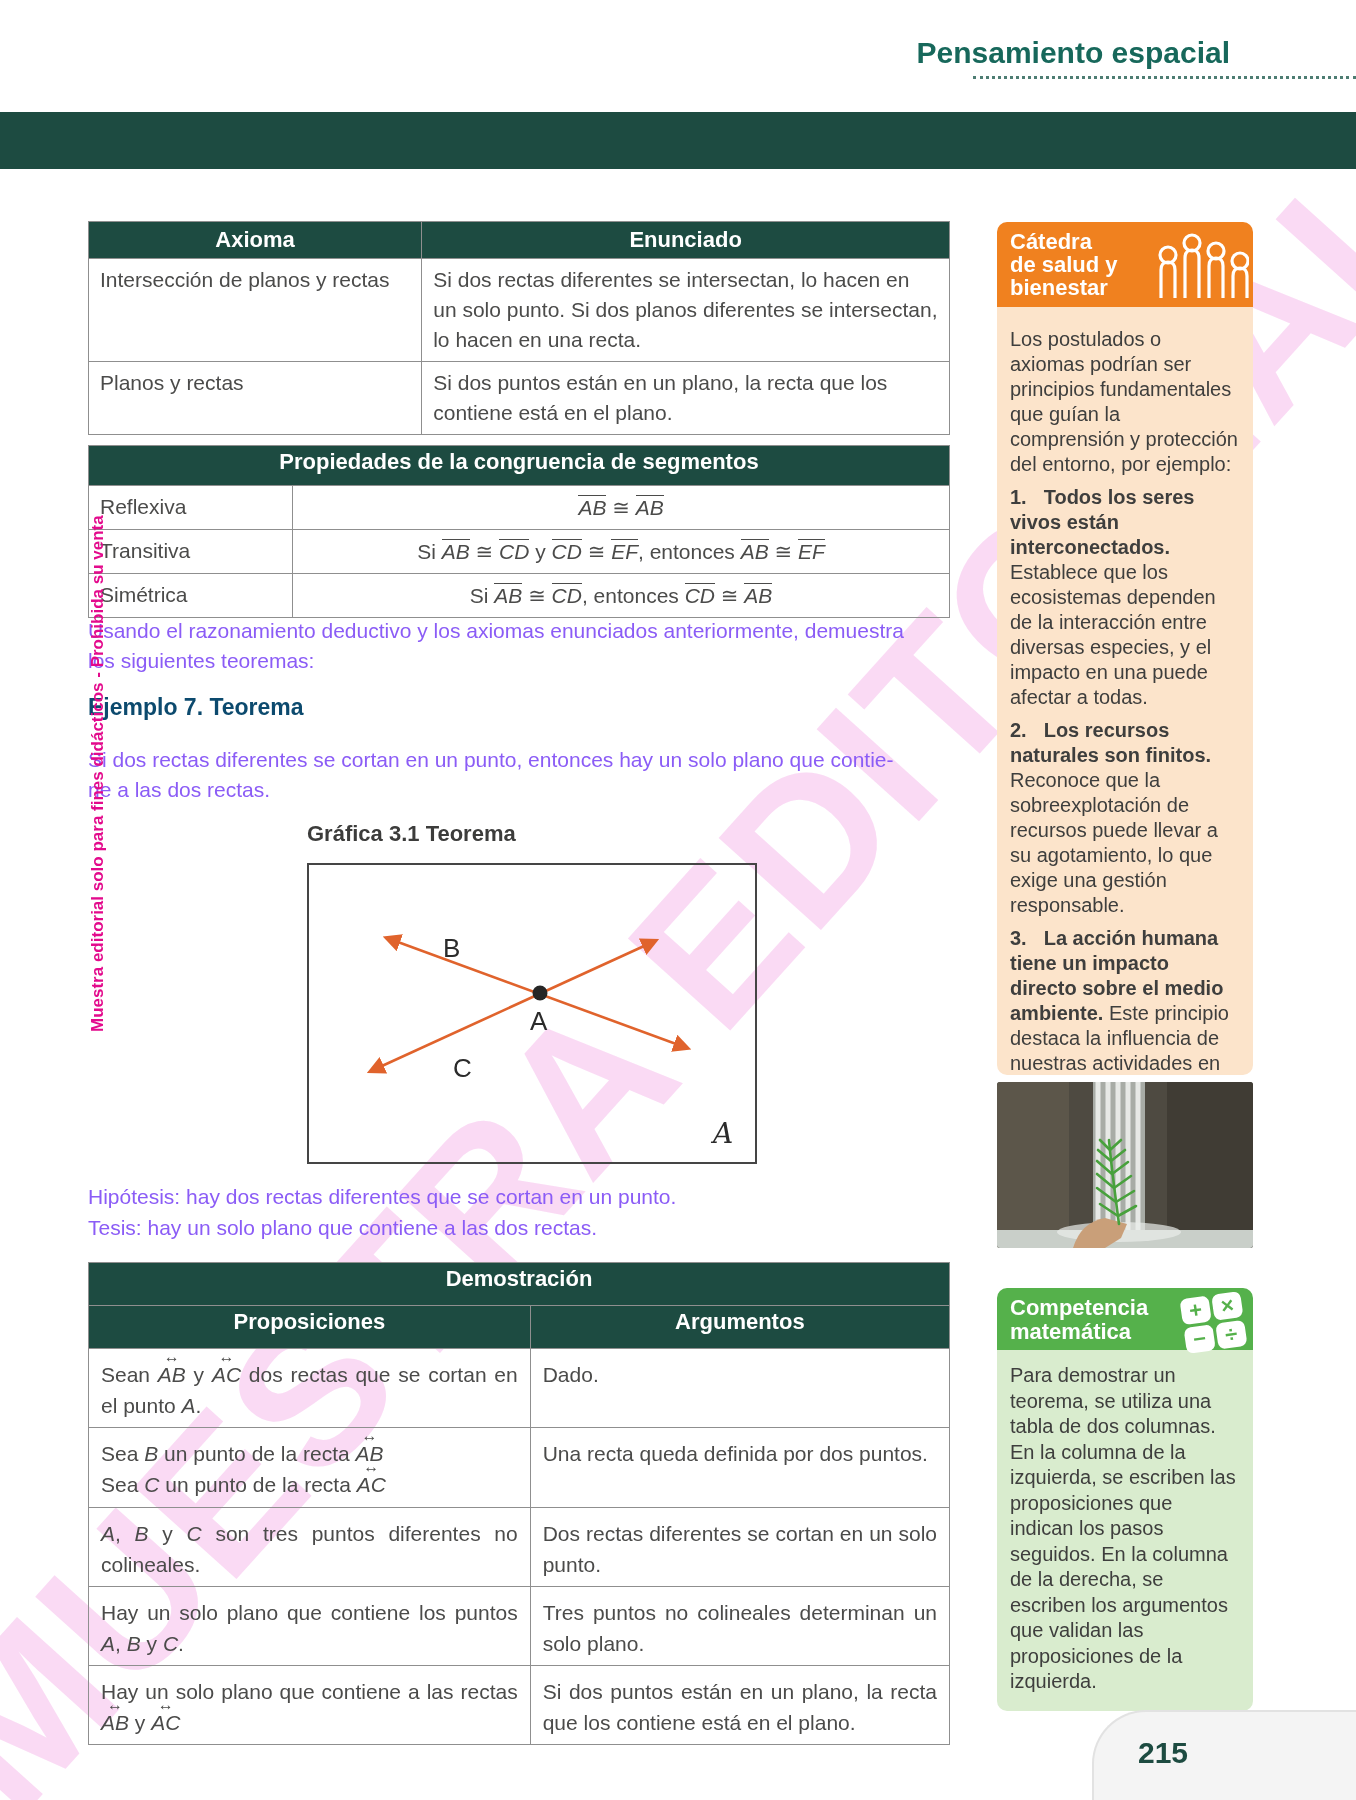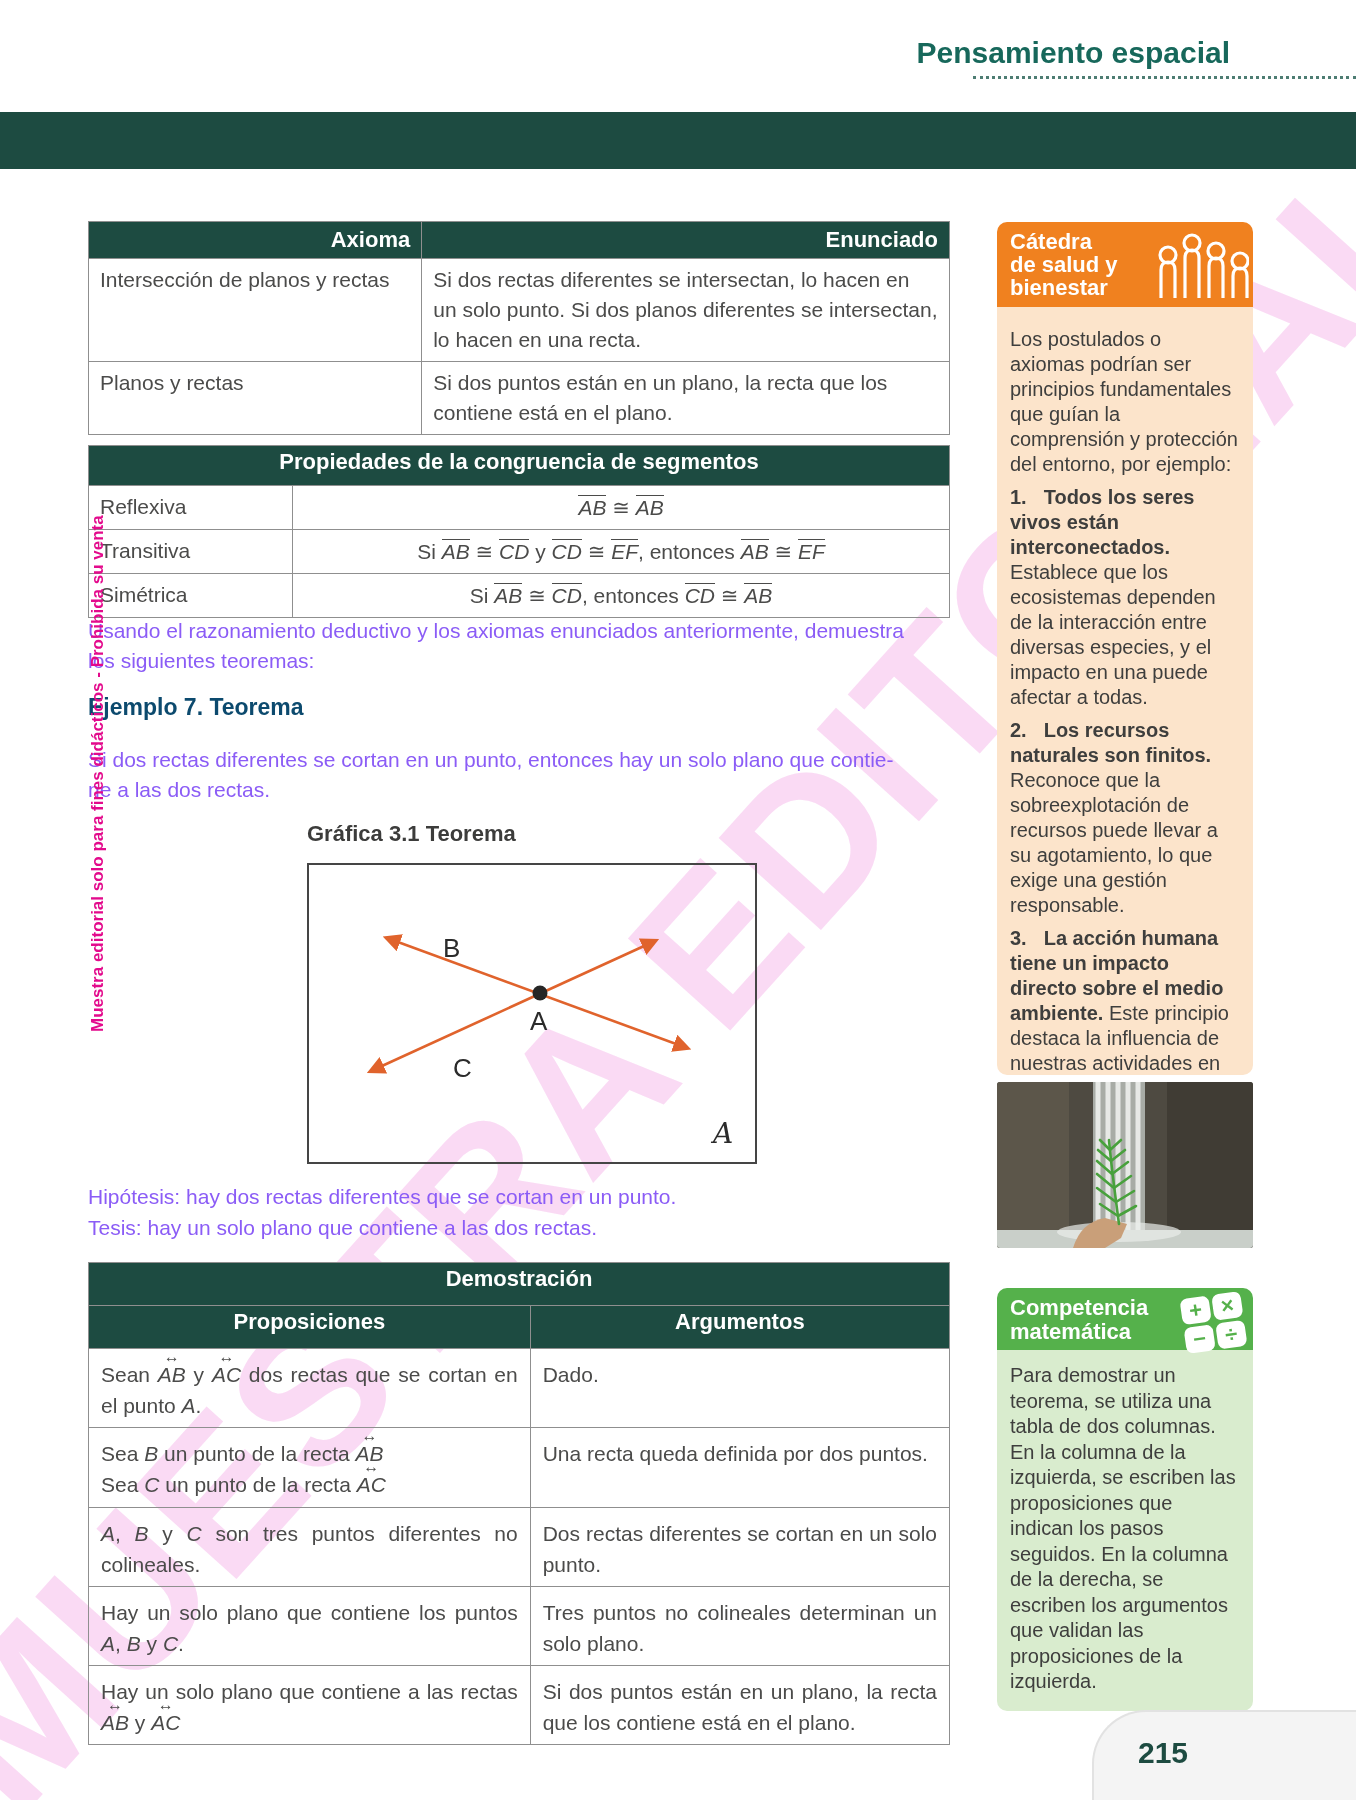--- a/index.html
+++ b/index.html
@@ -12,21 +12,21 @@
   .wm-vertical{position:absolute;left:88px;top:1032px;z-index:30;font-size:17px;font-weight:600;
                color:#e30a8c;white-space:nowrap;transform:rotate(-90deg);transform-origin:0 0;}
   
   .hdr-title{position:absolute;top:36px;right:126px;z-index:10;font-size:30px;font-weight:bold;color:#17685b;}
   .hdr-rule{position:absolute;top:76px;left:973px;right:0;z-index:10;border-bottom:3px dotted #4e7d73;}
   .top-banner{position:absolute;top:112px;left:0;right:0;height:57px;background:#1d4b41;z-index:10;}
   
   .main-col{position:absolute;left:88px;top:221px;width:862px;height:1500px;z-index:10;}
   table{border-collapse:collapse;width:100%;}
   th,td{border:1px solid #8f8f8f;vertical-align:top;}
-  th{background:#1d4b41;color:#ffffff;font-weight:bold;font-size:22px;text-align:right;padding:5px 11px;}
+  th{background:#1d4b41;color:#ffffff;font-weight:bold;font-size:22px;text-align:center;padding:5px 11px;}
   td{font-size:21px;line-height:30px;padding:6px 11px;color:#4b4b4a;}
   .ax-table{position:absolute;top:0;left:0;}
   .ax-table thead tr{height:37px;}
   #axiom-rows tr:nth-child(1){height:100px;}
   #axiom-rows tr:nth-child(2){height:64px;}
   .ax-c1{width:38.7%;}
   .cong-table{position:absolute;top:224px;left:0;}
   .cong-table th{text-align:center;height:33px;padding:3px 11px;}
   #cong-rows tr{height:37px;}
   .cg-c1{width:23.7%;}

